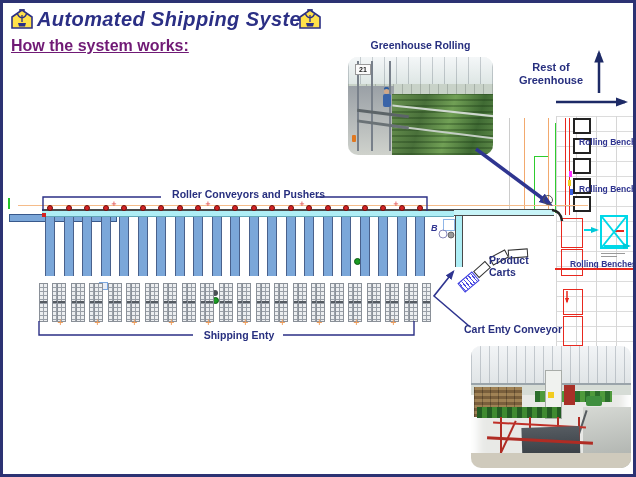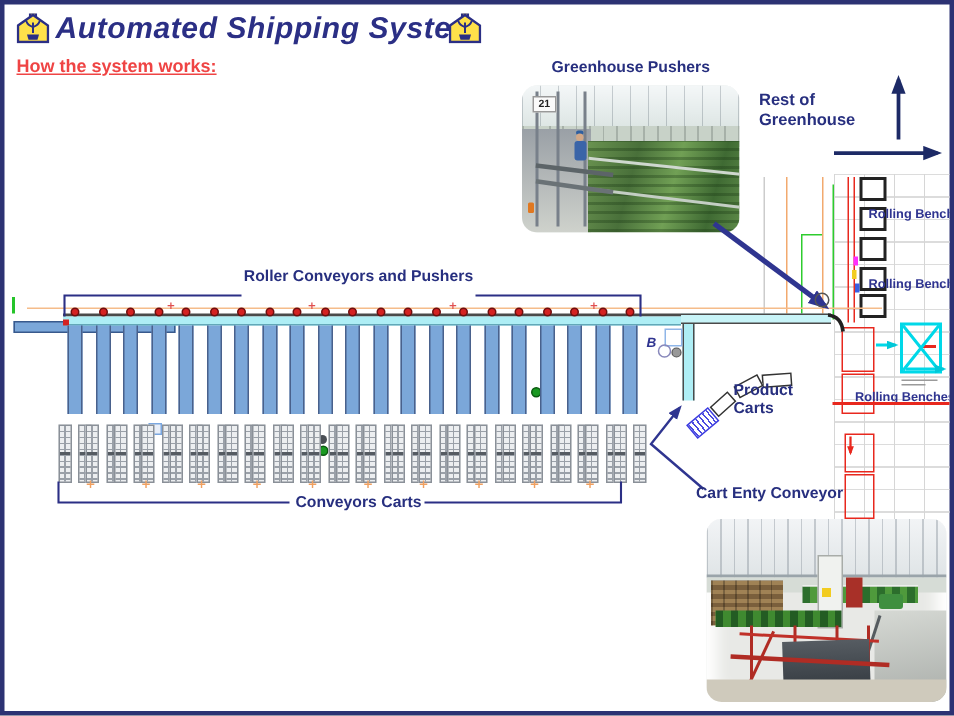--- a/index.html
+++ b/index.html
@@ -7,28 +7,28 @@
     position:relative;width:636px;height:477px;background:#fff;
     border:3px solid #2c3273;box-sizing:border-box;overflow:hidden;
     font-family:"Liberation Sans",sans-serif;
   }
   .abs{position:absolute;}
   
   .title{left:34px;top:5px;font-size:20px;font-style:italic;font-weight:600;color:#2b2f85;letter-spacing:.4px;white-space:nowrap;}
   .house{width:22px;height:20px;}
   .house-left{left:8px;top:6px;}
   .house-right{left:296px;top:6px;}
-  .subtitle{left:8px;top:34px;font-size:12px;font-weight:700;color:#ef4444;text-decoration:underline;white-space:nowrap;}
+  .subtitle{left:8px;top:34px;font-size:16px;font-weight:700;color:#701a75;text-decoration:underline;white-space:nowrap;}
   .bullets{left:22px;top:62px;width:252px;margin:0;padding:0 0 0 16px;color:#3a41a5;font-size:18px;line-height:1.26;}
   .bullets li{margin:0;}
   
   .dlabel{font-weight:700;color:#272f7f;font-size:10.5px;line-height:1.15;}
   .lbl-greenhouse{left:345px;top:36px;width:145px;text-align:center;}
-  .lbl-rest{left:503px;top:58px;width:90px;text-align:left;font-size:11px;}
-  .lbl-roller{left:150px;top:175px;width:172px;text-align:center;}
+  .lbl-rest{left:503px;top:58px;width:90px;text-align:center;font-size:11px;}
+  .lbl-roller{left:150px;top:185px;width:172px;text-align:right;}
   .lbl-shipping{left:180px;top:326px;width:112px;text-align:center;}
   .lbl-product{left:486px;top:251px;width:52px;}
   .lbl-cartentry{left:461px;top:320px;width:120px;}
   .lbl-rolling{font-size:8.5px;font-weight:700;color:#2f3490;white-space:nowrap;}
   .rb1{left:576px;top:134px;} .rb2{left:576px;top:181px;} .rb3{left:567px;top:256px;}
   .marker-b{left:428px;top:220px;font-size:9px;font-style:italic;font-weight:700;color:#2f3490;}
   
   .orange-line{left:15px;top:202px;width:570px;height:1px;background:#f5bc8a;}
   .green-tick{left:5px;top:195px;width:2px;height:11px;background:#25c42a;}
   .feed-bar{left:6px;top:211px;width:108px;height:8px;background:#7ba7d9;border:1px solid #38598c;box-sizing:border-box;}
@@ -141,21 +141,21 @@
   </svg>
   <div class="abs title">Automated Shipping System</div>
   <svg class="abs house house-right" viewBox="0 0 22 20">
     <rect x="9" y="0" width="4" height="5" fill="#ffe14a" stroke="#2b2f85" stroke-width="1.4"></rect>
     <path d="M1,8 L11,1 L21,8 L21,19 L1,19 Z" fill="#ffe14a" stroke="#2b2f85" stroke-width="1.6"></path>
     <path d="M11,6 L11,13 M11,9 Q7.5,8 6.5,5 M11,9 Q14.5,8 15.5,5" fill="none" stroke="#2b2f85" stroke-width="1.3"></path>
     <path d="M7,14 L15,14 L14,17.5 L8,17.5 Z" fill="#2b2f85"></path>
   </svg>
   <div class="abs subtitle">How the system works:</div>
 
-  <div class="abs dlabel lbl-greenhouse">Greenhouse Pushers</div>
+  <div class="abs dlabel lbl-greenhouse">Greenhouse Rolling</div>
   <div class="abs photo photo1">
     <div class="abs p1-ceiling"></div>
     <div class="abs p1-wall"></div>
     <div class="abs p1-aisle"></div>
     <div class="abs p1-green"></div>
     <div class="abs p1-bededge1"></div>
     <div class="abs p1-bededge2"></div>
     <div class="abs p1-post" style="left:6%;"></div>
     <div class="abs p1-post" style="left:16%;"></div>
     <div class="abs p1-post" style="left:28%;"></div>
@@ -310,21 +310,21 @@
       <div style="position: absolute; left: 313px; top: 315px; color: rgb(240, 160, 96); font: 700 8px &quot;DejaVu Sans&quot;, sans-serif;">+</div>
       <div style="position: absolute; left: 350px; top: 315px; color: rgb(240, 160, 96); font: 700 8px &quot;DejaVu Sans&quot;, sans-serif;">+</div>
       <div style="position: absolute; left: 387px; top: 315px; color: rgb(240, 160, 96); font: 700 8px &quot;DejaVu Sans&quot;, sans-serif;">+</div>
       <div style="position: absolute; left: 108px; top: 197px; color: rgb(224, 80, 80); font: 700 7px &quot;DejaVu Sans&quot;, sans-serif;">+</div>
       <div style="position: absolute; left: 202px; top: 197px; color: rgb(224, 80, 80); font: 700 7px &quot;DejaVu Sans&quot;, sans-serif;">+</div>
       <div style="position: absolute; left: 296px; top: 197px; color: rgb(224, 80, 80); font: 700 7px &quot;DejaVu Sans&quot;, sans-serif;">+</div>
       <div style="position: absolute; left: 390px; top: 197px; color: rgb(224, 80, 80); font: 700 7px &quot;DejaVu Sans&quot;, sans-serif;">+</div>
     </div>
 
   <div class="abs dlabel lbl-roller toplayer">Roller Conveyors and Pushers</div>
-  <div class="abs dlabel lbl-shipping toplayer">Conveyors Carts</div>
+  <div class="abs dlabel lbl-shipping toplayer">Shipping Enty</div>
   <div class="abs dlabel lbl-cartentry toplayer">Cart Enty Conveyor</div>
   <div class="abs dlabel lbl-product toplayer">Product Carts</div>
 
   <div class="abs" style="left:505px;top:246px;width:18px;height:7px;border:1.2px solid #333;background:#fff;transform:rotate(-4deg);"></div>
   <div class="abs" style="left:487px;top:250px;width:16px;height:7px;border:1.2px solid #333;background:#fff;transform:rotate(-28deg);"></div>
   <div class="abs" style="left:471px;top:262px;width:14px;height:7px;border:1.2px solid #333;background:#fff;transform:rotate(-42deg);"></div>
   <div class="abs" style="left:456px;top:273px;width:17px;height:10px;border:1.2px solid #3a3ae0;transform:rotate(-40deg);background:repeating-linear-gradient(90deg,#4a4ae0 0 1px,transparent 1px 3px);"></div>
 
   <div class="abs photo photo2">
     <div class="abs p2-roof"></div>

